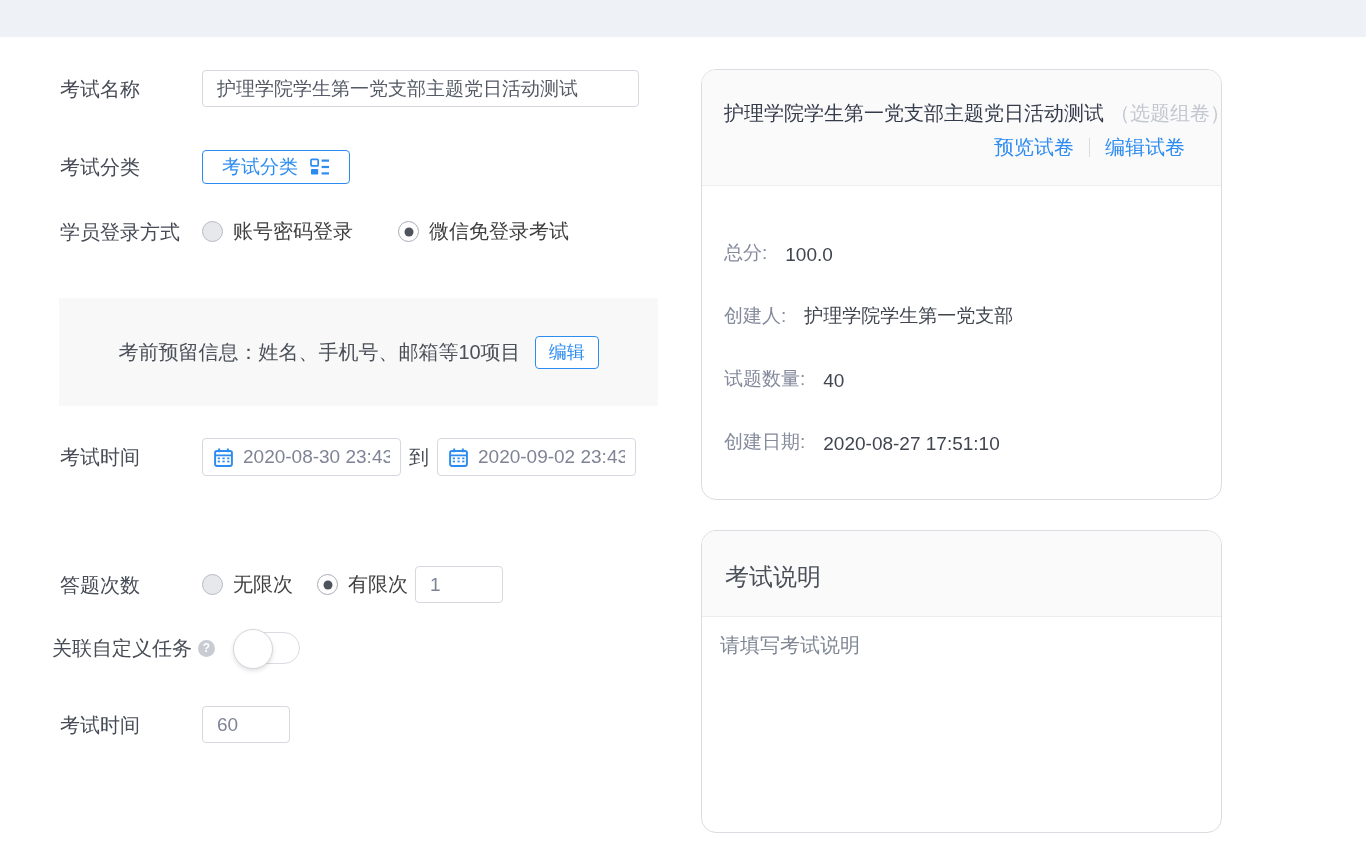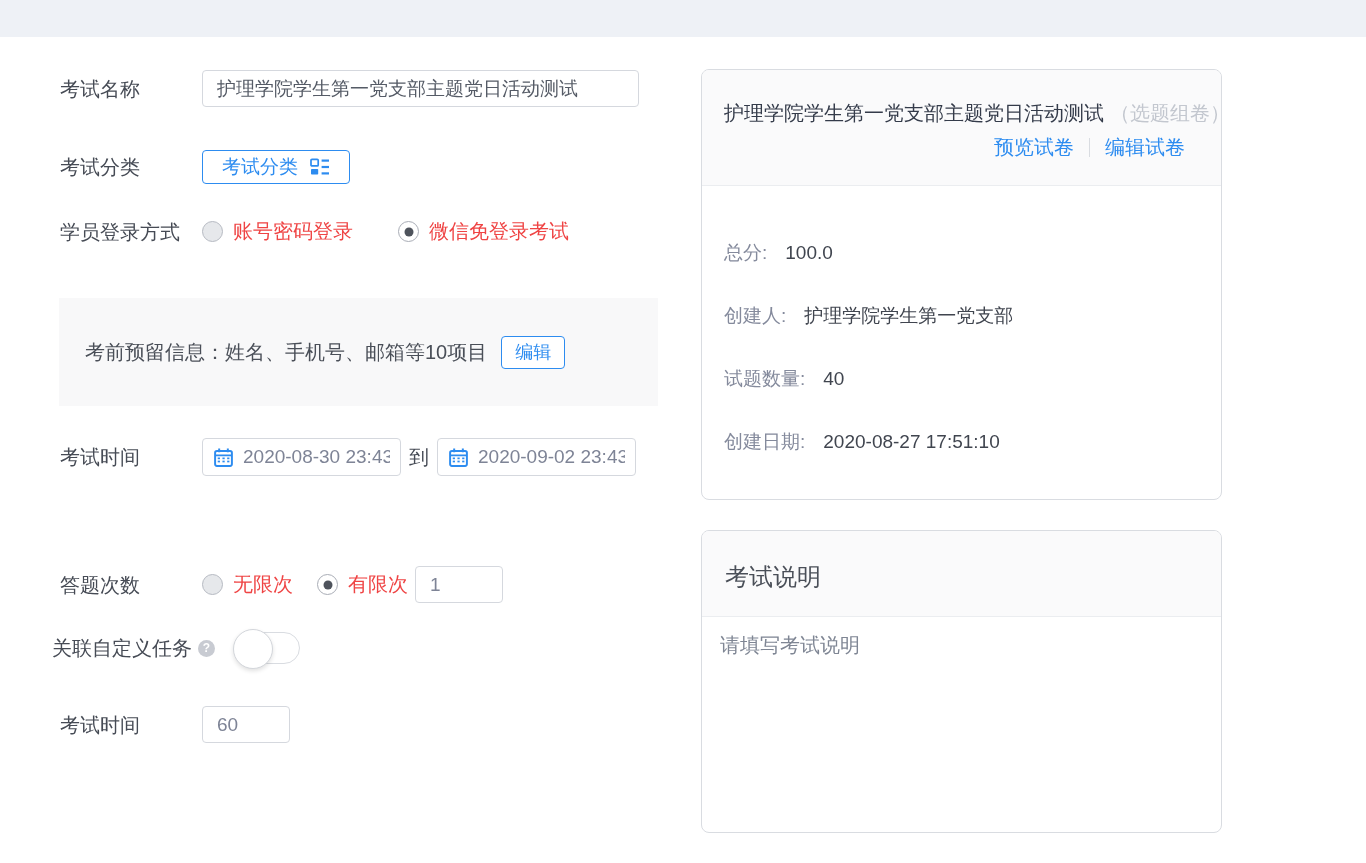--- a/index.html
+++ b/index.html
@@ -47,25 +47,25 @@
     width:21px; height:21px; border-radius:50%;
     background:#e6e8eb; border:1px solid #b6bac2;
     margin-right:10px; position:relative; flex:0 0 21px;
   }
   .radio.checked { background:#ffffff; border-color:#a9adb6; }
   .radio.checked::after {
     content:""; position:absolute; left:50%; top:50%;
     width:9px; height:9px; border-radius:50%; background:#4e535c;
     transform:translate(-50%,-50%);
   }
-  .radio-label { font-size:20px; color:#ef4444; white-space:nowrap; }
+  .radio-label { font-size:20px; color:#404040; white-space:nowrap; }
 
   .info-box {
     position:absolute; left:59px; top:298px; width:599px; height:108px;
-    background:#f8f8f9; display:flex; align-items:center; padding:0 26px;
+    background:#f8f8f9; display:flex; align-items:center; padding:0 26px;justify-content:center;
   }
   .info-box-text { font-size:20px; color:#4a4f58; white-space:nowrap; }
 
   .date-input {
     width:199px; height:38px; border:1px solid #d5d8de; border-radius:4px;
     display:flex; align-items:center; padding:0 10px; gap:9px;
     background:#fff; overflow:hidden; cursor:pointer;
   }
   .date-text {
     font-size:19px; color:#7e8496; white-space:nowrap; overflow:hidden;
@@ -86,42 +86,42 @@
   .switch .knob {
     position:absolute; left:-2px; top:-4px;
     width:40px; height:40px; border-radius:50%;
     background:#fff; border:1px solid #d3d6db;
     box-shadow:0 2px 4px rgba(0,0,0,0.12);
   }
 
   
   .panel {
     position:absolute; left:701px; width:521px;
-    border:1px solid #d9dce1; border-radius:8px; background:#fff;
+    border:1px solid #d9dce1; border-radius:15px; background:#fff;
     overflow:hidden;
   }
   .panel-1 { top:69px; height:431px; }
   .panel-2 { top:530px; height:303px; }
 
   .panel-header {
     background:#fafafb; border-bottom:1px solid #ebedf0;
   }
   .panel-1 .panel-header { height:116px; padding:30px 36px 0 22px; }
   .paper-title-line { font-size:20px; line-height:26px; white-space:nowrap; }
   .paper-title { color:#343b4a; }
   .paper-subtitle { color:#c3c7cf; margin-left:6px; }
   .paper-links {
     display:flex; justify-content:flex-end; align-items:center;
     margin-top:8px;
   }
   .paper-link { font-size:20px; color:#2d8cf0; cursor:pointer; white-space:nowrap; }
   .link-divider { width:1px; height:19px; background:#d9dce1; margin:0 15px; }
 
   .panel-body { padding:54px 22px 0 22px; }
-  .info-row { display:flex; margin-bottom:37px; align-items:center; }
+  .info-row { display:flex; margin-bottom:37px; align-items:flex-end; }
   .info-row-label { font-size:19px; color:#848a9c; white-space:nowrap; }
   .info-row-value { font-size:19px; color:#40454f; margin-left:18px; white-space:nowrap; }
 
   .panel-2 .panel-header { height:86px; padding:30px 22px 0 23px; }
   .desc-title { font-size:24px; color:#4a4f58; }
   .desc-body { padding:15px 18px; height:215px; }
   .desc-textarea {
     width:100%; height:100%; border:none; outline:none; resize:none;
     background:transparent; font-family:inherit; font-size:20px; color:#6d28d9;
   }

